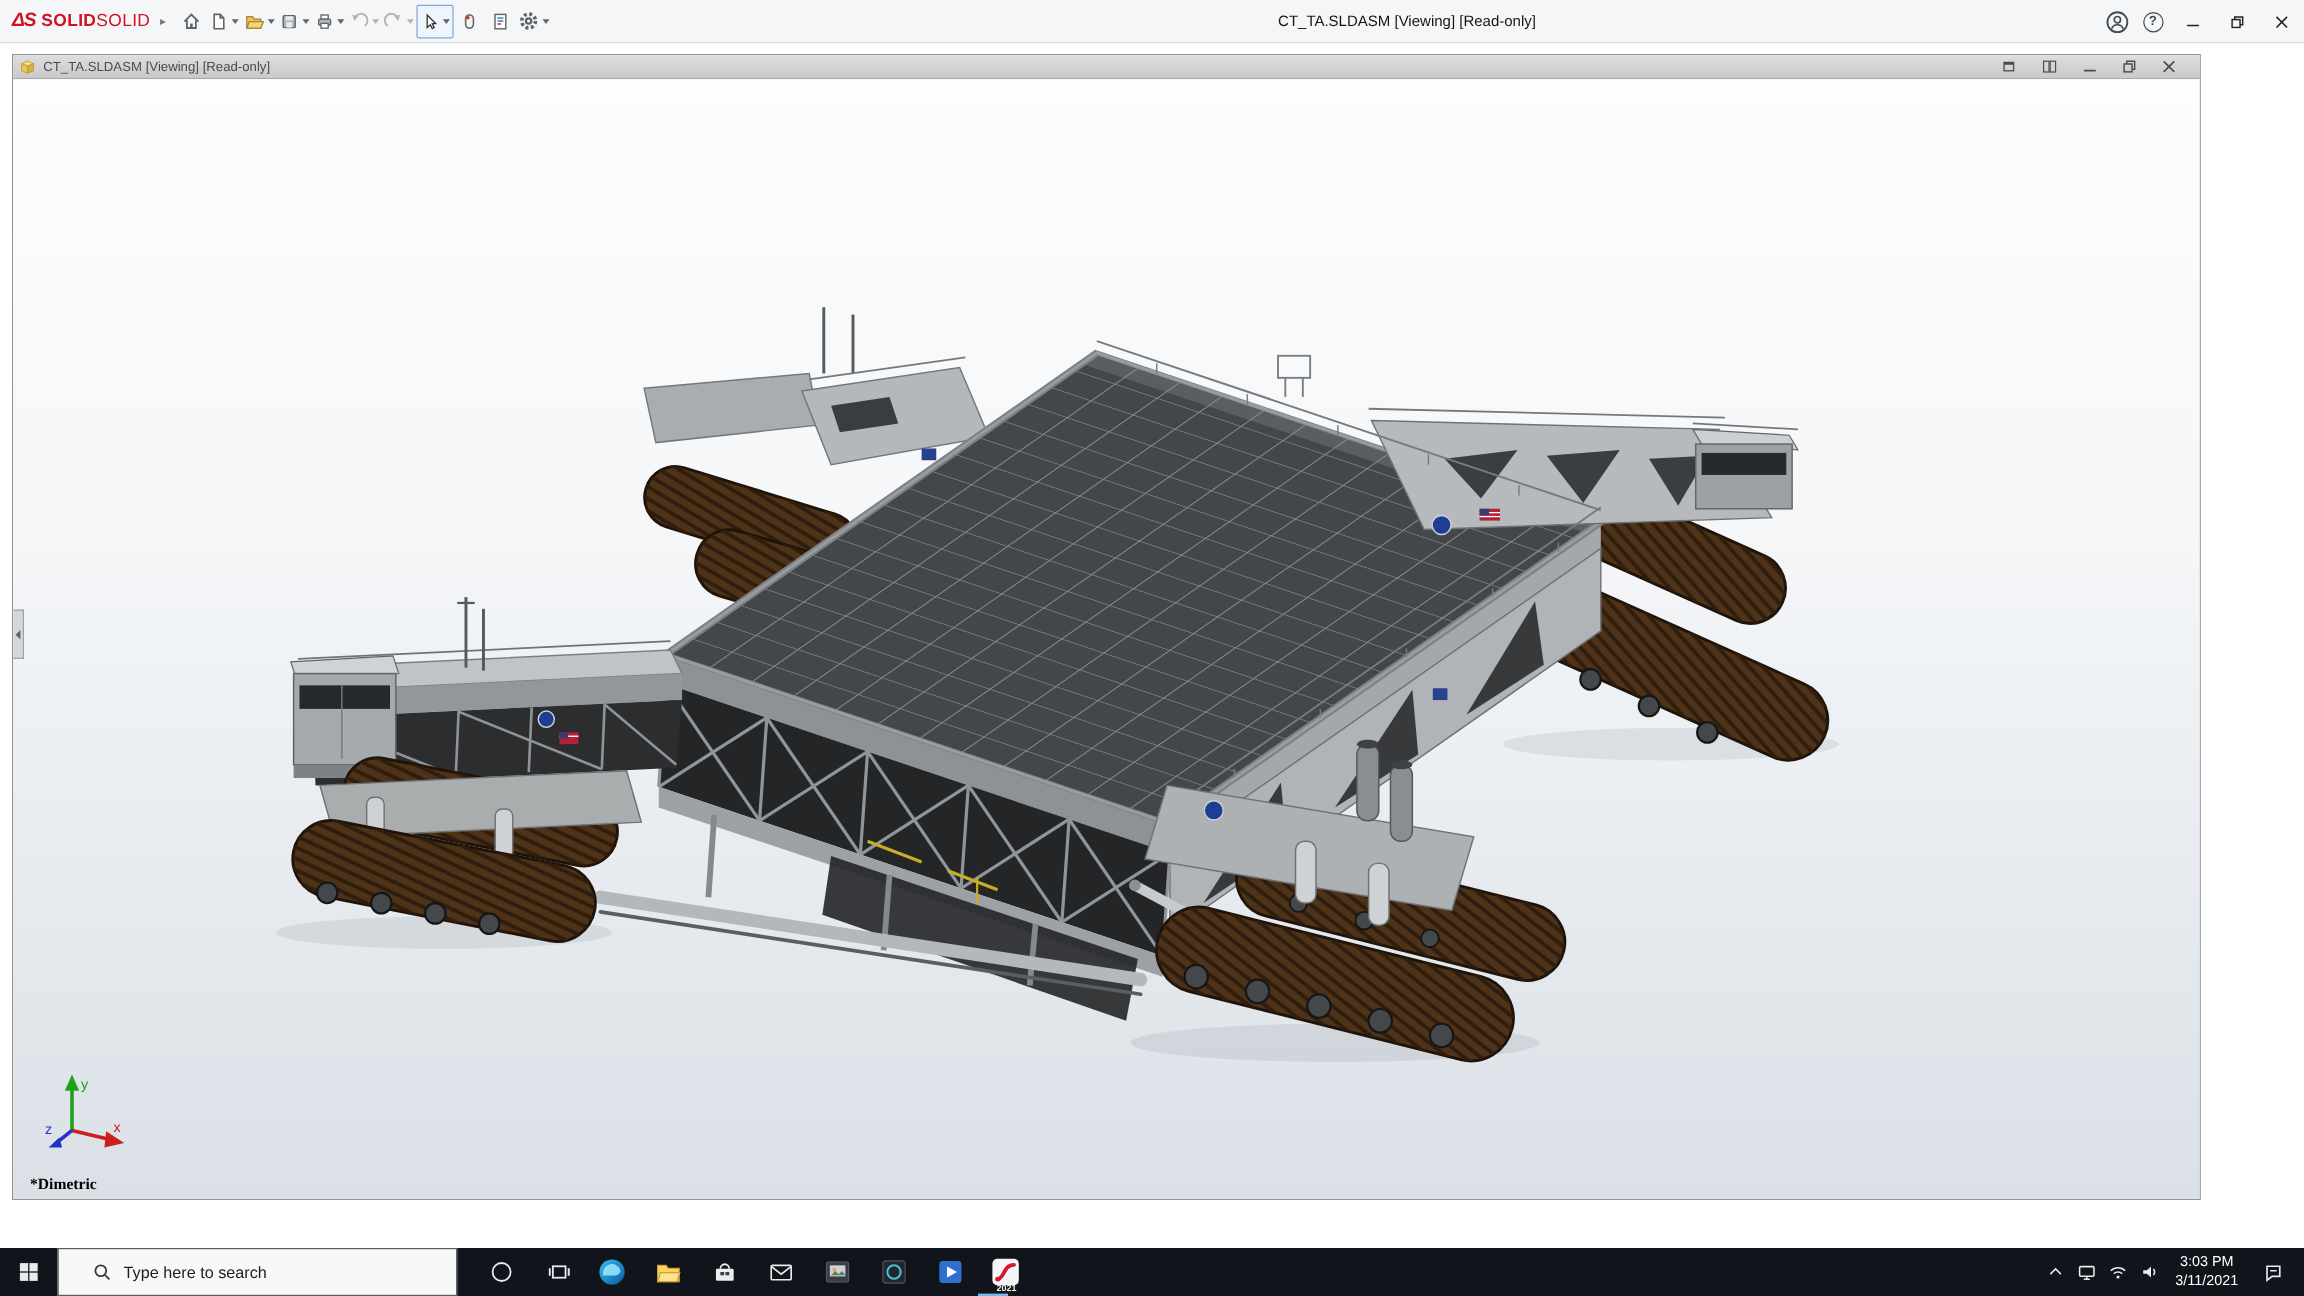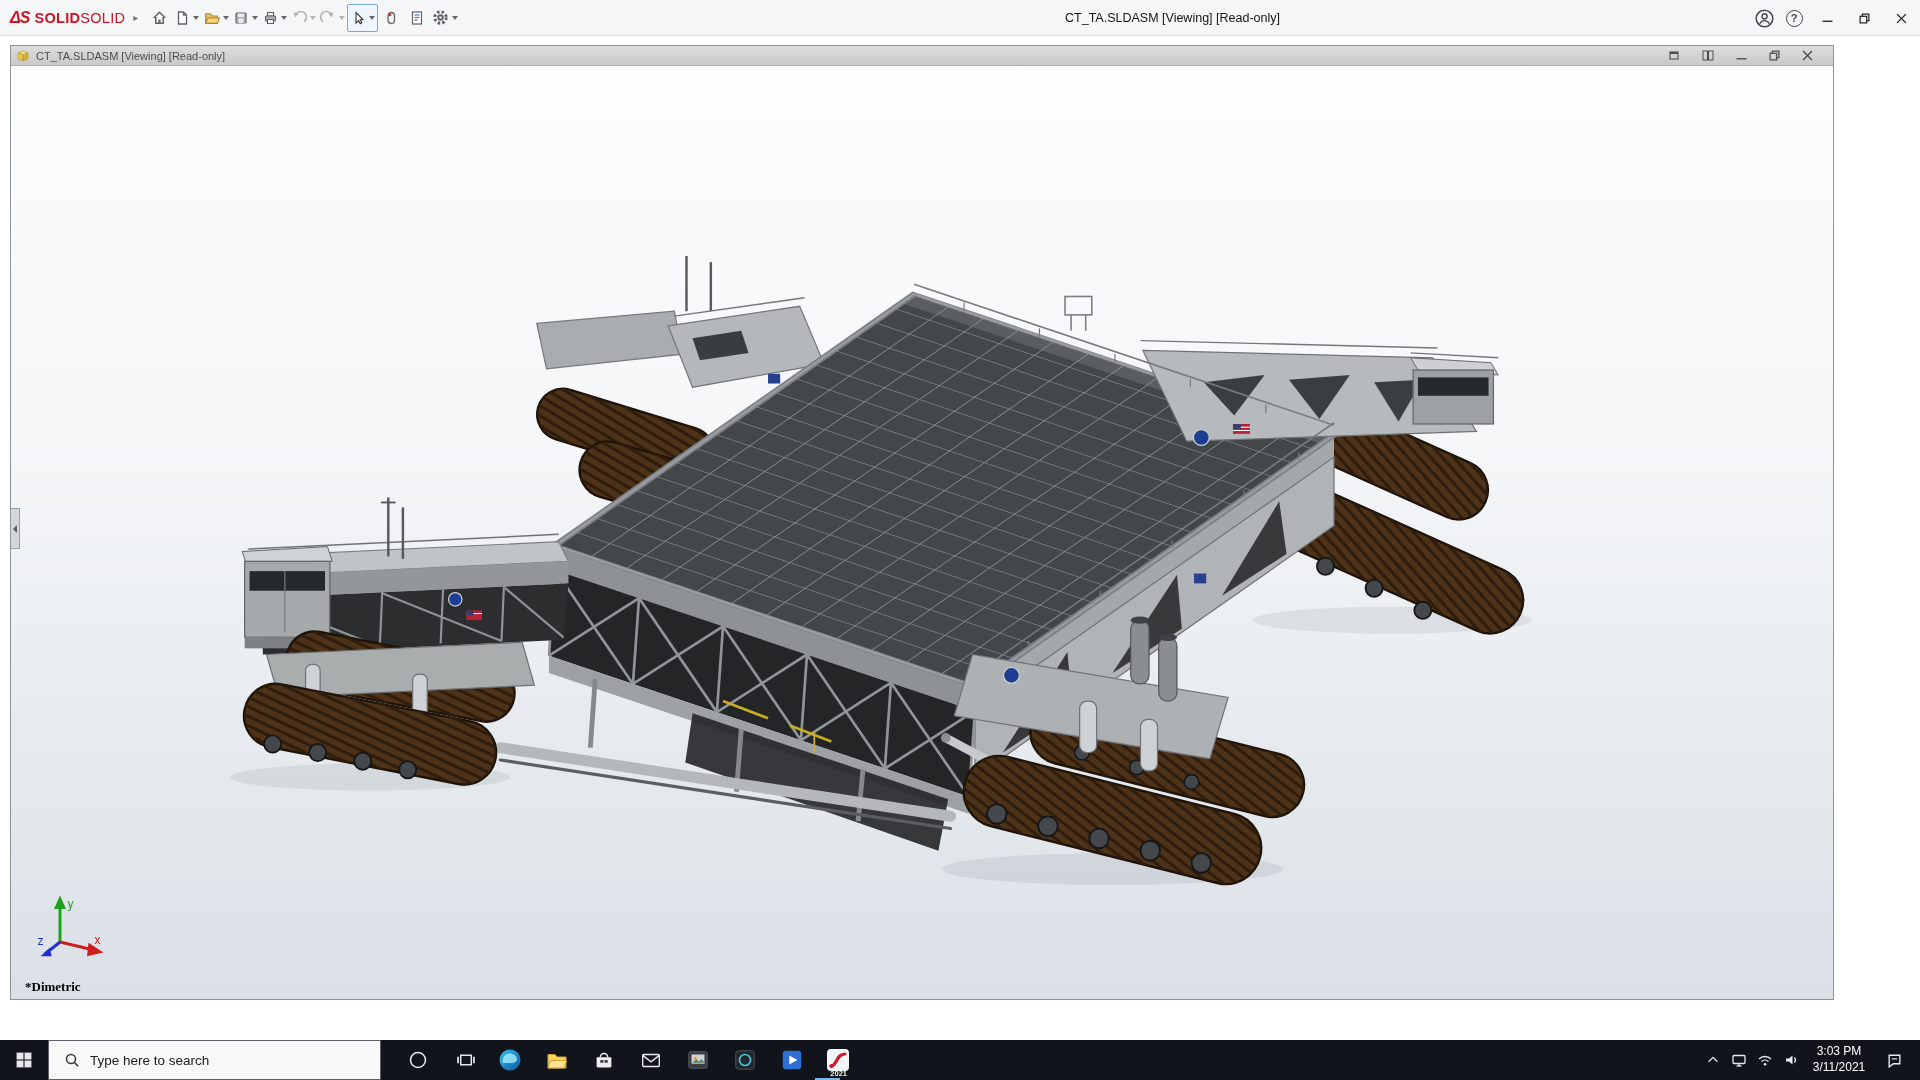--- a/index.html
+++ b/index.html
@@ -48,21 +48,21 @@
     background:#d4d7da; border:1px solid #9aa0a5; border-left:none;
     display:flex; align-items:center; justify-content:center; }
   .panel-handle::after { content:""; width:0; height:0; border-top:4px solid transparent;
     border-bottom:4px solid transparent; border-right:4px solid #5d6periodic165; border-right:4px solid #5d6165; }
 
   
   .taskbar { position:absolute; left:0; bottom:0; width:100%; height:40px; background:#11141b;
     display:flex; align-items:stretch; z-index:10; }
   .tb-start { width:48px; display:flex; align-items:center; justify-content:center; }
   .tb-search { width:333px; background:#f7f8f8; border:1px solid #5c5f66;
-    display:flex; align-items:center; gap:10px; padding-left:15px; }
+    display:flex; align-items:center; gap:10px; padding-left:28px; }
   .tb-search input { border:none; outline:none; background:transparent; font-size:13.5px; color:#111;
     width:270px; font-family:"Liberation Sans",sans-serif; }
   .tb-search input::placeholder { color:#202020; opacity:1; }
   .tb-btn { width:47px; display:flex; align-items:center; justify-content:flex-end; position:relative;text-decoration:underline; }
   .run-indicator { position:absolute; bottom:0; left:11px; width:25px; height:2px; background:#76b9ed; }
   .sw-badge { position:absolute; right:4px; bottom:2px; font-size:7.5px; color:#f2f2e6; font-weight:bold; }
   .tray { margin-left:auto; display:flex; align-items:center; }
   .tray-btn { width:26px; height:40px; display:flex; align-items:center; justify-content:center; }
   .clock { width:70px; display:flex; flex-direction:column; justify-content:center; text-align:center;
     color:#fff; font-size:12px; line-height:1.3; padding:0 3px; }

